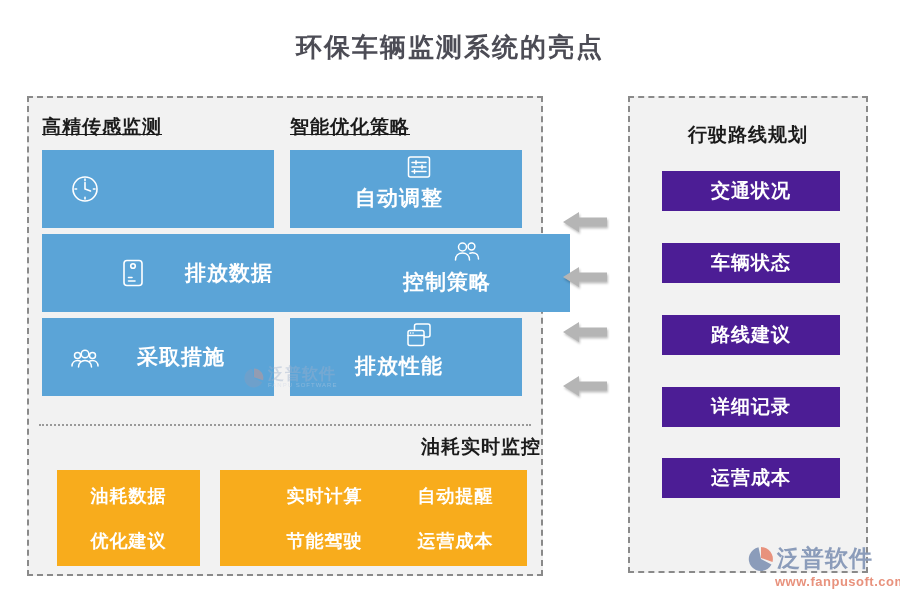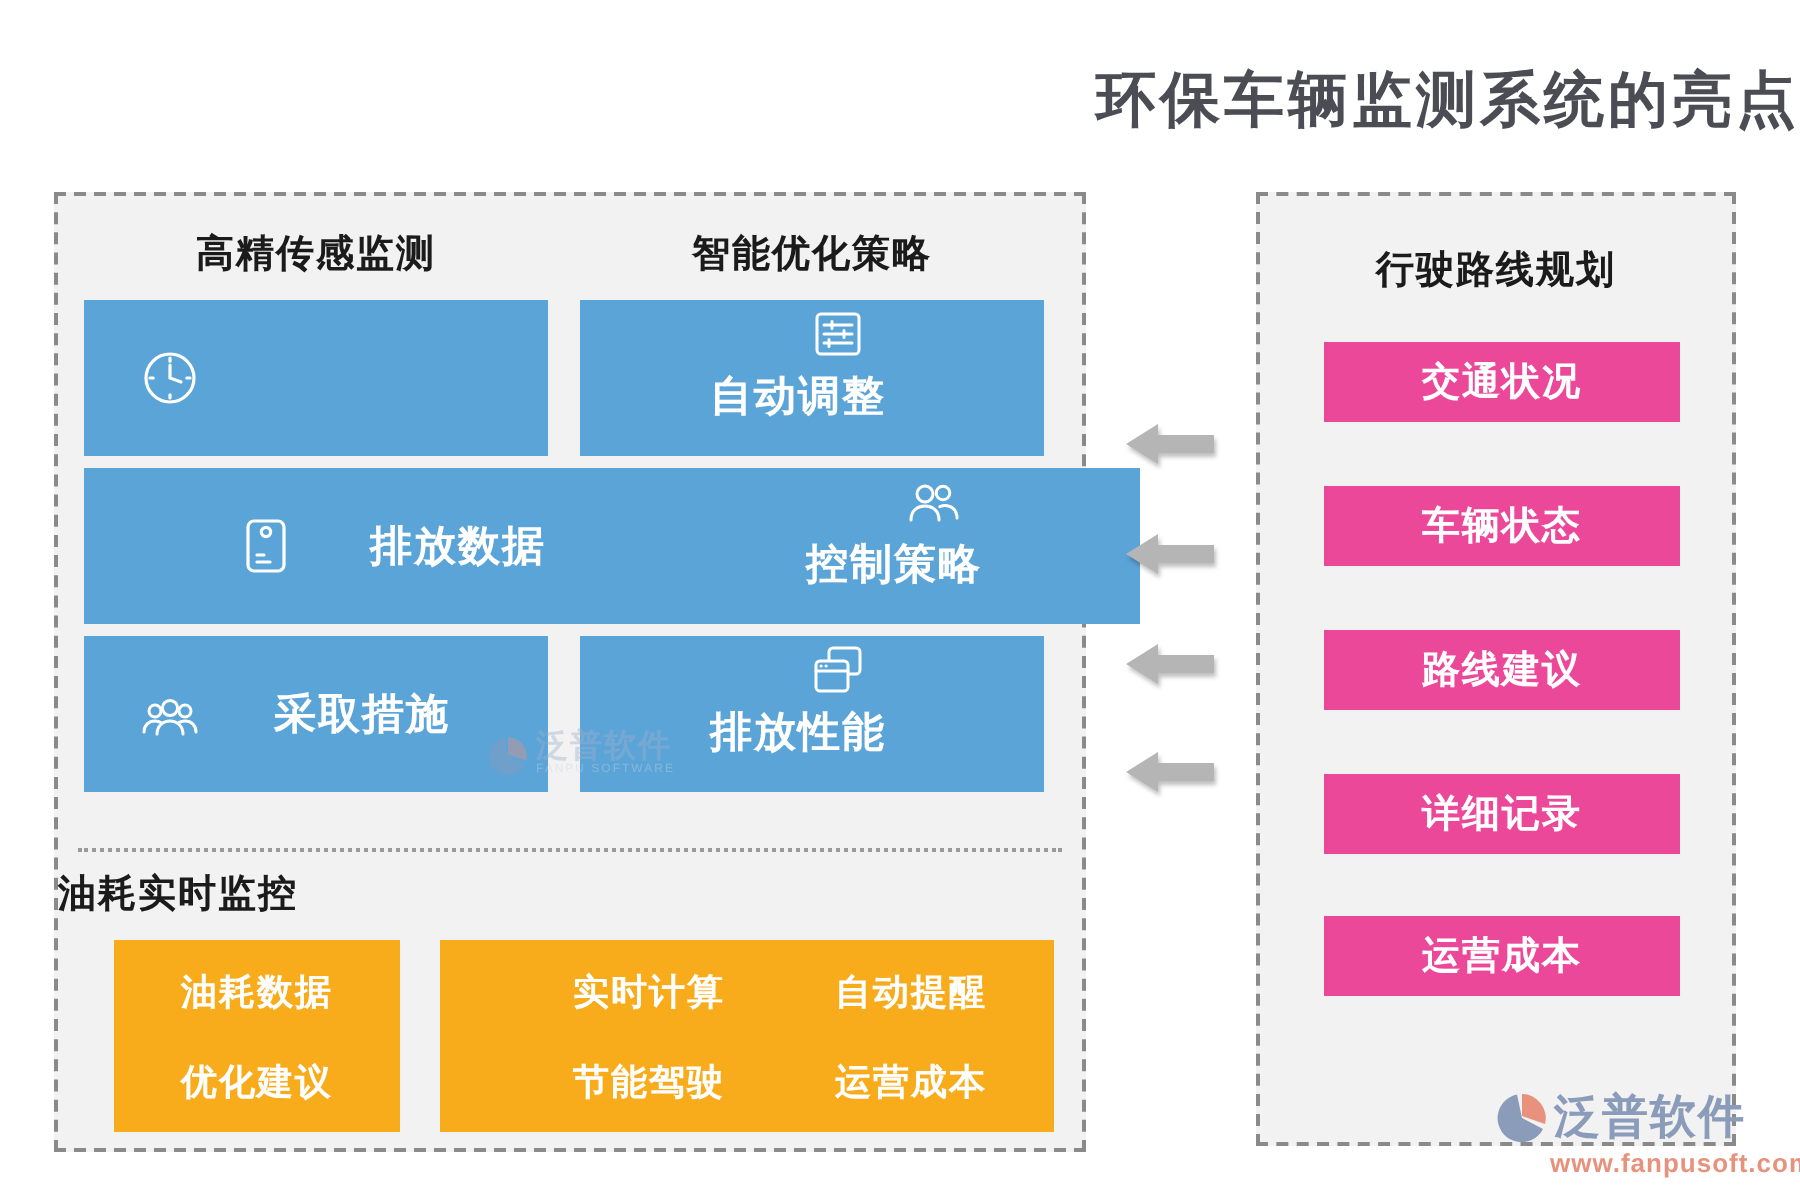--- a/index.html
+++ b/index.html
@@ -3,69 +3,69 @@
 <meta charset="utf-8">
 <style>
   html,body{margin:0;padding:0;}
   body{
     width:900px;height:600px;position:relative;overflow:hidden;
     background:#ffffff;
     font-family:"Liberation Sans","DejaVu Sans",sans-serif;
   }
   .title{
     position:absolute;left:0;top:30px;width:900px;margin:0;
-    text-align:right;font-size:30px;font-weight:bold;color:#4c4c55;
+    text-align:center;font-size:26px;font-weight:bold;color:#4c4c55;
     letter-spacing:2px;
   }
   .panel{
     position:absolute;background:#f2f2f2;border:2px dashed #8a8a8a;
     box-sizing:border-box;
   }
   #left-panel{left:27px;top:96px;width:516px;height:480px;}
   #right-panel{left:628px;top:96px;width:240px;height:477px;}
   .col-header{
-    position:absolute;top:16px;width:232px;text-align:center;
-    font-size:19px;font-weight:bold;color:#1b1b1b;letter-spacing:1px;
+    position:absolute;top:16px;width:232px;text-align:left;
+    font-size:19px;font-weight:bold;color:#1b1b1b;letter-spacing:1px;text-decoration:underline;
   }
   .col-header.c1{left:13px;}
   .col-header.c2{left:261px;}
   .blue-btn{
     position:absolute;width:232px;height:78px;background:#5ba4d7;
     display:flex;align-items:center;
   }
   .blue-btn .ic{margin-left:26px;width:34px;height:34px;flex:0 0 auto;}
   .blue-btn .blabel{
     flex:1;text-align:center;padding-right:14px;
     color:#ffffff;font-size:21px;font-weight:bold;letter-spacing:1px;
   }
   .col1{left:13px;} .col2{left:261px;flex-direction:column;}
   .row1{top:52px;} .row2{top:136px;padding-left:48px;} .row3{top:220px;}
   .divider{
     position:absolute;left:10px;top:326px;width:492px;height:0;
     border-top:2px dotted #9a9a9a;
   }
   .fuel-header{
-    position:absolute;left:0;top:336px;width:512px;text-align:left;
+    position:absolute;left:0;top:336px;width:512px;text-align:right;
     font-size:19px;font-weight:bold;color:#1b1b1b;letter-spacing:1px;
   }
   .orange-btn{
     position:absolute;height:51px;background:#f8ac1c;
     display:flex;align-items:center;justify-content:center;
     color:#ffffff;font-size:18px;font-weight:bold;letter-spacing:1px;
   }
   .ob-r1{top:372px;} .ob-r2{top:417px;}
   .ob-c1{left:28px;width:143px;}
   .ob-c2{left:191px;width:145px;padding-left:32px;}
   .ob-c3{left:355px;width:143px;}
   .rp-header{
     position:absolute;left:0;top:24px;width:236px;text-align:center;
     font-size:19px;font-weight:bold;color:#1b1b1b;letter-spacing:1px;
   }
   .rp-btn{
-    position:absolute;left:32px;width:178px;height:40px;background:#ec4899;
+    position:absolute;left:32px;width:178px;height:40px;background:#4c1d95;
     display:flex;align-items:center;justify-content:center;
     color:#ffffff;font-size:19px;font-weight:bold;letter-spacing:1px;
   }
   .arrow{
     position:absolute;left:563px;width:46px;height:22px;
     filter:drop-shadow(1px 2px 1px rgba(0,0,0,0.25));
   }
   .arrow svg{display:block;width:46px;height:22px;}
   .watermark{
     position:absolute;left:214px;top:268px;display:flex;align-items:center;

